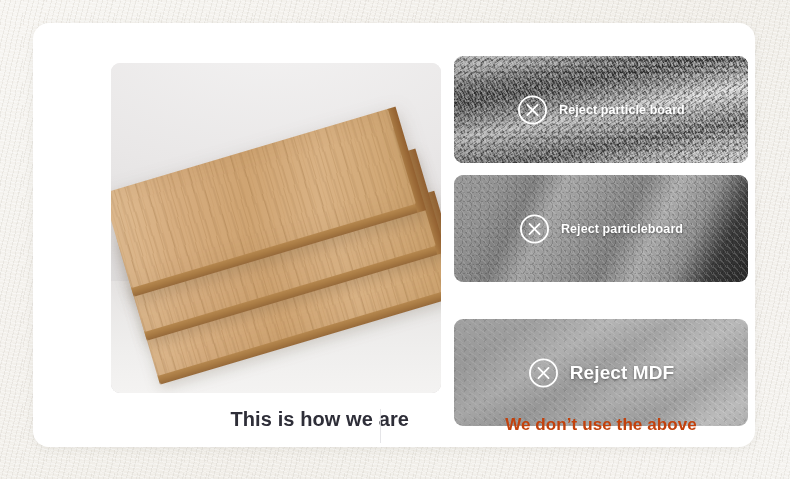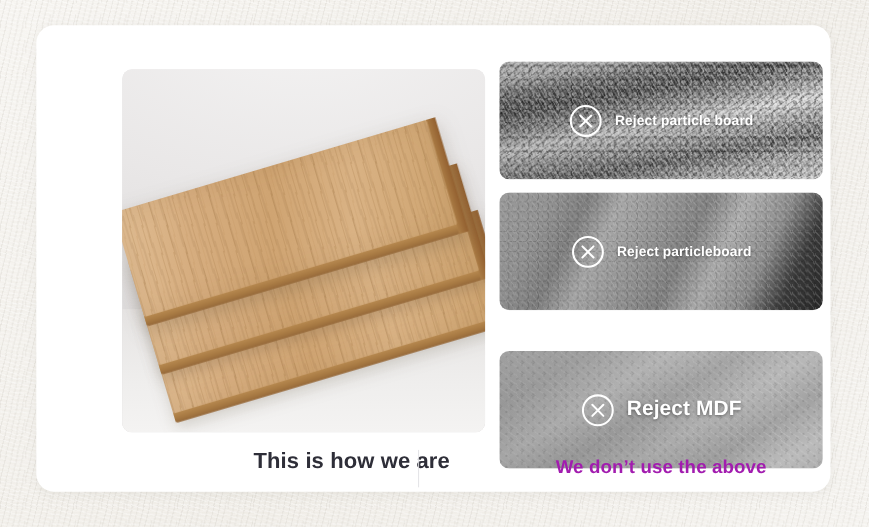--- a/index.html
+++ b/index.html
@@ -134,21 +134,21 @@
     position:absolute;left:78px;top:385px;width:298px;
     text-align:right;color:#2e2e38;font-size:20px;font-weight:bold;
     letter-spacing:.1px;
   }
   #cap-div{
     position:absolute;left:347px;top:386px;width:1px;height:34px;
     background:rgba(225,225,228,.85);
   }
   #cap-right{
     position:absolute;left:421px;top:392px;width:294px;
-    text-align:center;color:#a21caf;font-size:17px;font-weight:bold;
+    text-align:center;color:#c2410c;font-size:17px;font-weight:bold;
     letter-spacing:.1px;
   }
 </style>
 </head>
 <body>
 
 <div id="backdrop"></div>
 
 <div id="panel">
 

